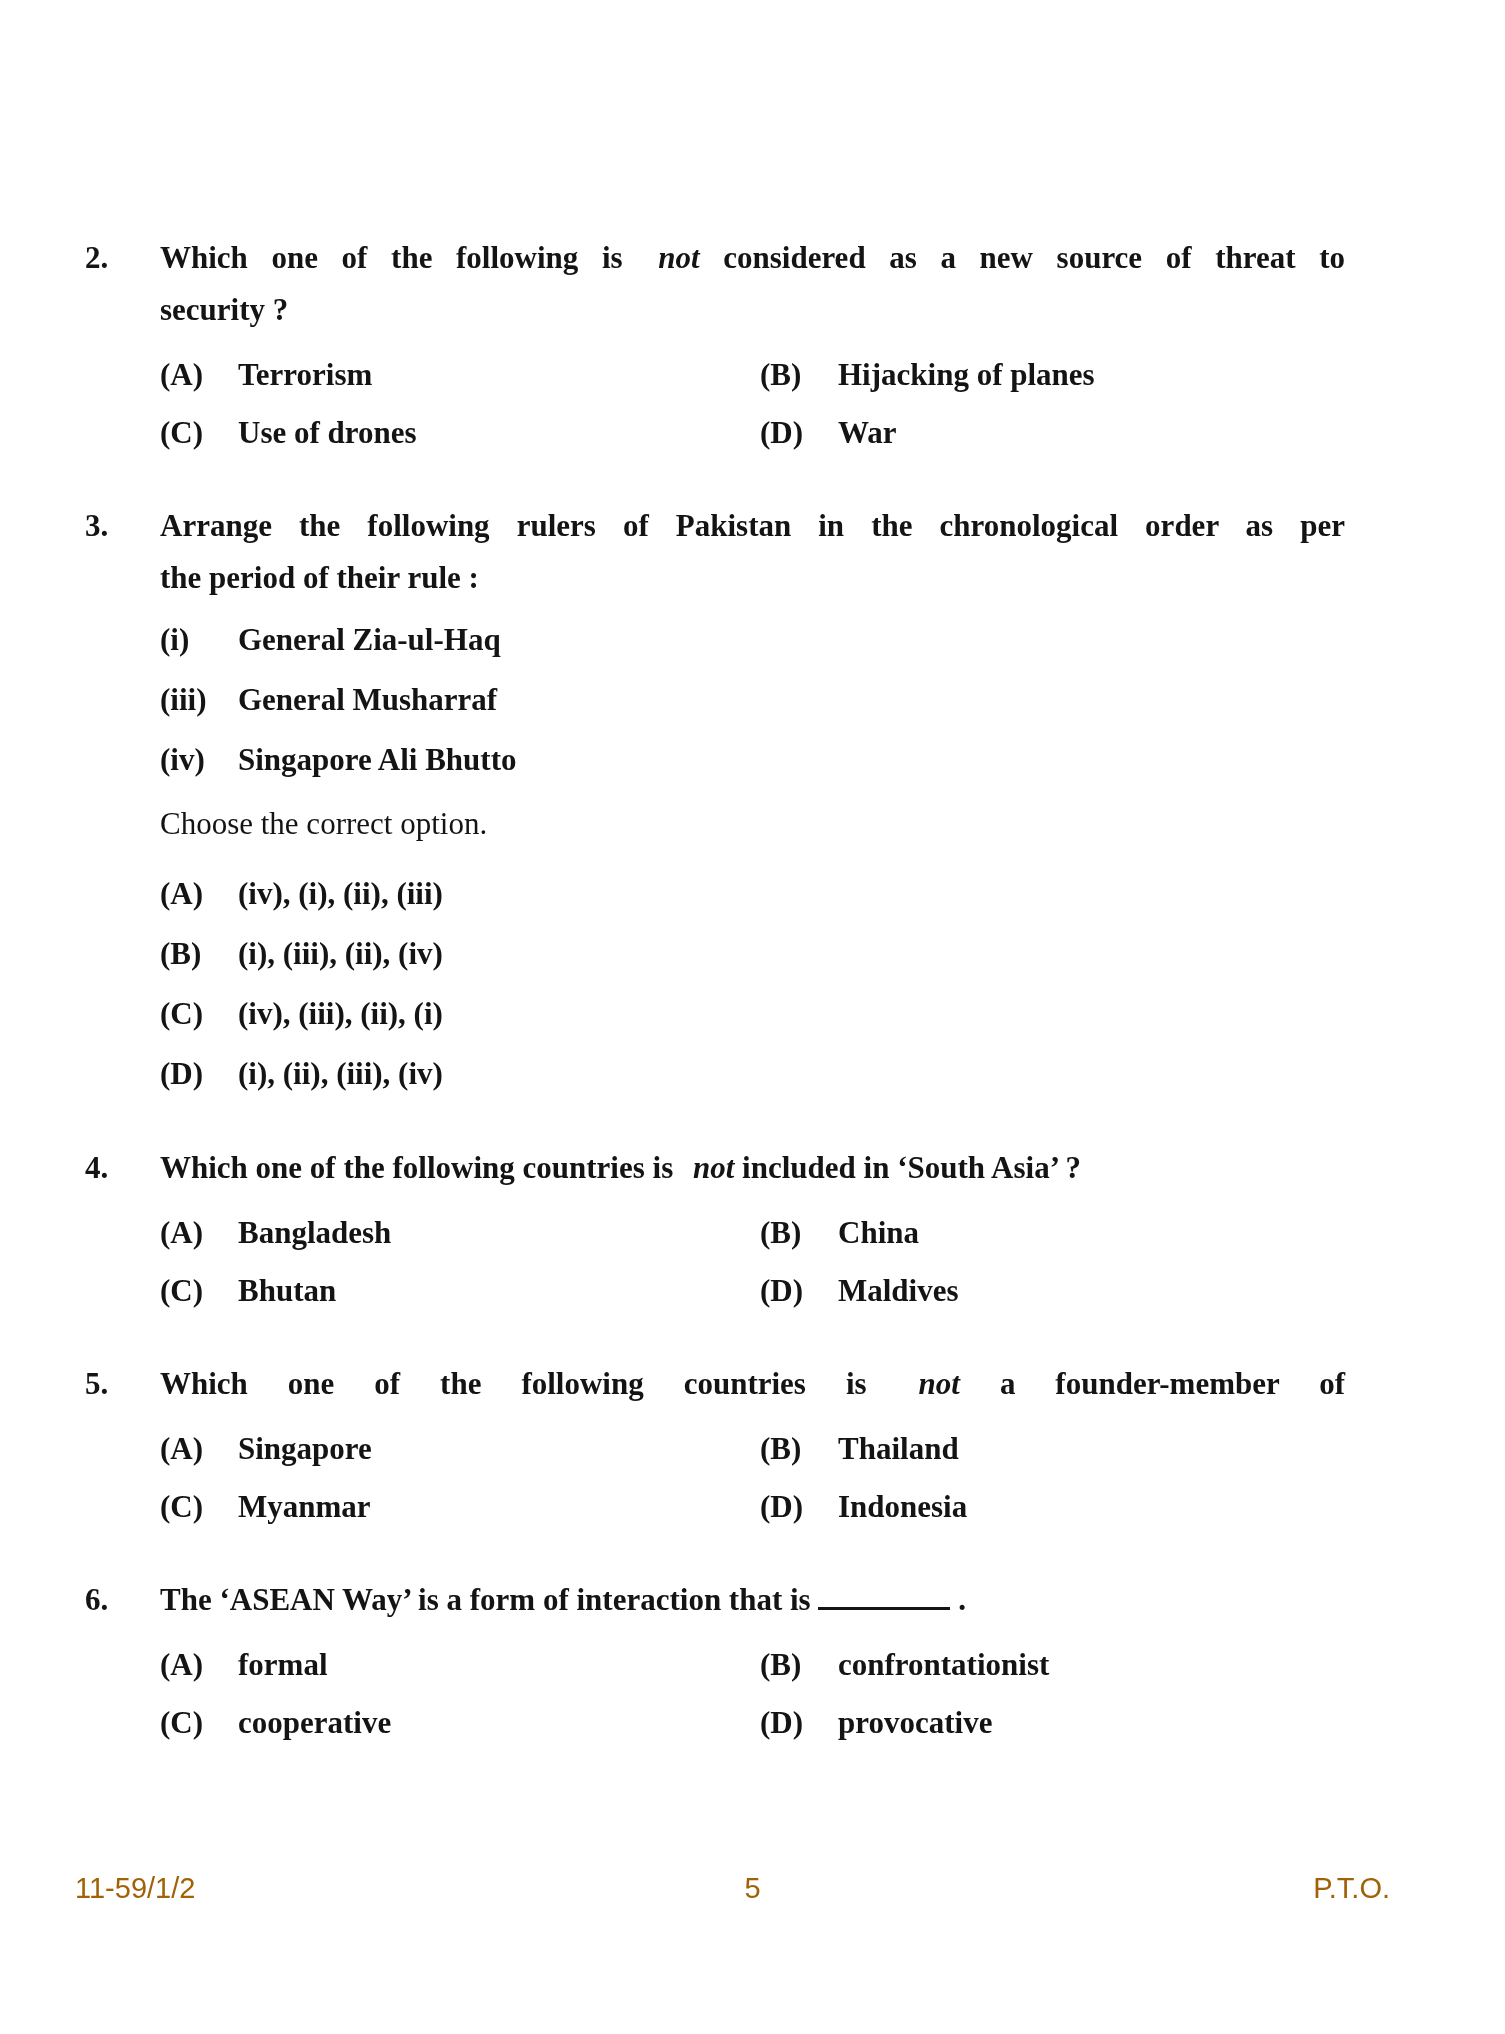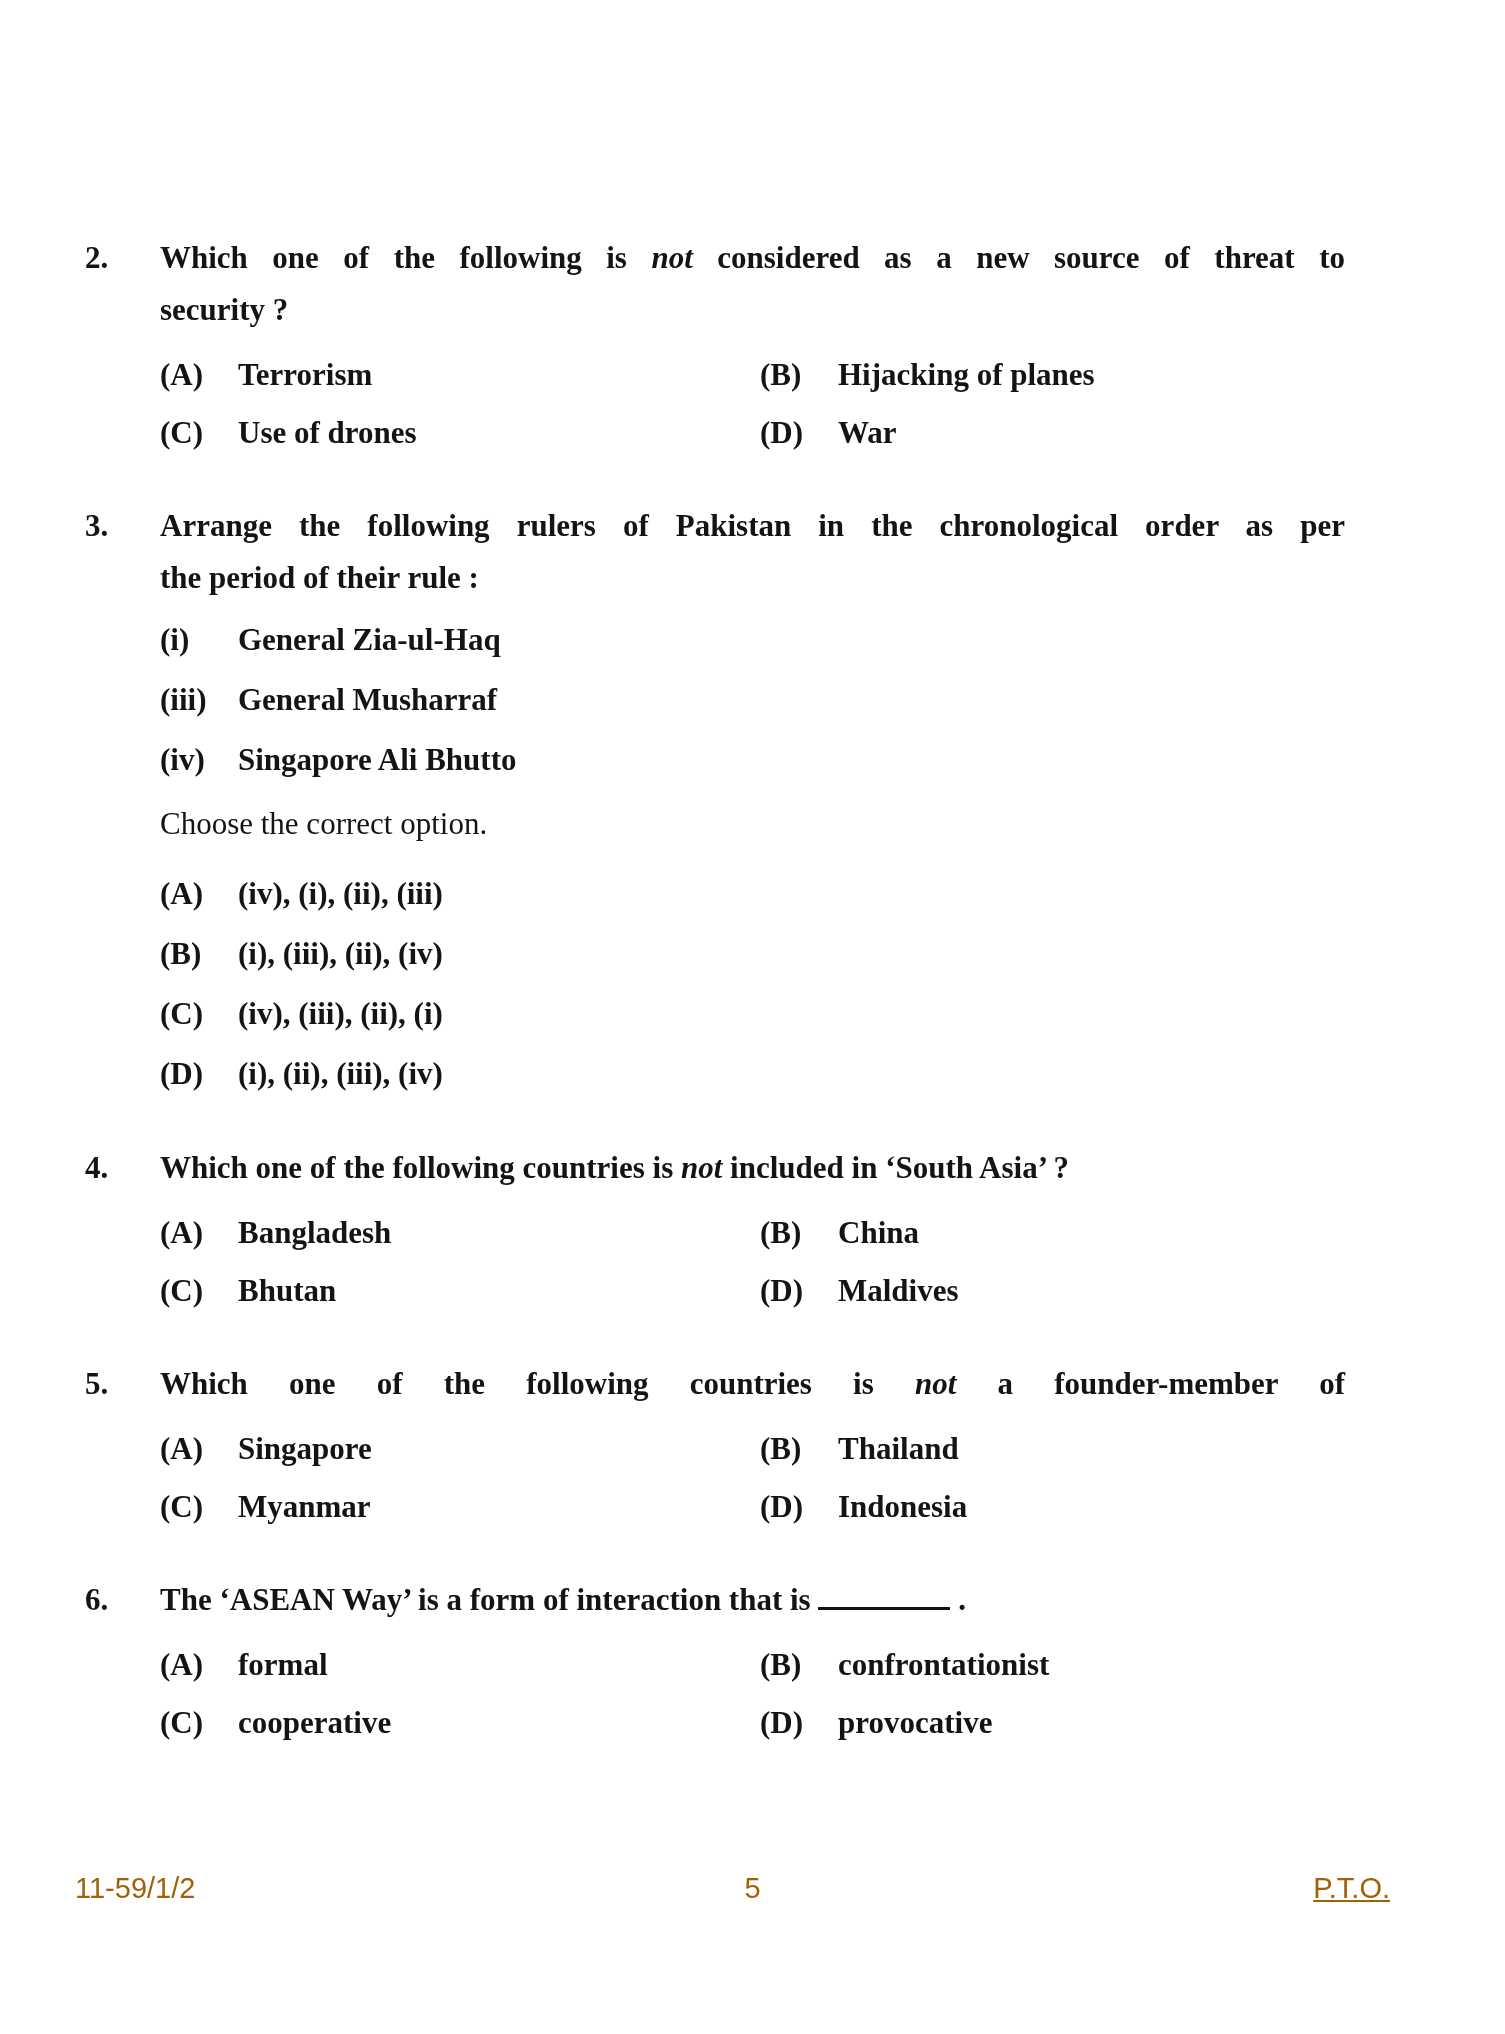--- a/index.html
+++ b/index.html
@@ -15,21 +15,21 @@
   }
   .question{margin-bottom:38px;}
   .q-head{display:flex;align-items:flex-start;}
   .q-num{
     flex:0 0 75px;
     font-size:31px;font-weight:700;line-height:52px;
   }
   .q-stem{flex:1 1 auto;font-size:31px;font-weight:700;}
   .stem-line{line-height:52px;white-space:normal;}
   .stem-line.justify{text-align:justify;text-align-last:justify;}
-  .em{font-style:italic;font-weight:700;}
+  .em{font-style:italic;font-weight:700;margin-left:12px;}
   .blank{
     display:inline-block;width:132px;height:1em;
     border-bottom:3px solid #141414;
     vertical-align:baseline;
   }
   .sub-items{margin:6px 0 0 75px;}
   .sub-item{display:flex;height:60px;align-items:center;font-size:31px;font-weight:700;}
   .sub-item .item-label{flex:0 0 78px;}
   .note{
     margin:4px 0 0 75px;height:60px;line-height:60px;
@@ -44,21 +44,21 @@
   .options.cols-1 .option-row{height:60px;}
   .option-row{display:flex;align-items:center;font-size:31px;font-weight:700;}
   .opt-label{flex:0 0 78px;}
   .footer{
     position:absolute;left:0;top:1872px;width:1505px;height:44px;
     font-family:"Liberation Sans", sans-serif;
     font-size:29px;color:#a16207;
   }
   .footer .f-left{position:absolute;left:75px;top:0;}
   .footer .f-center{position:absolute;left:0;width:100%;text-align:center;top:0;}
-  .footer .f-right{position:absolute;right:115px;top:0;text-decoration:underline;}
+  .footer .f-right{position:absolute;right:115px;top:0;}
 </style>
 </head>
 <body>
 
 <div class="page">
   <main id="questions-root">
       <section class="question">
         <div class="q-head">
           <span class="q-num">2.</span>
           <div class="q-stem">

